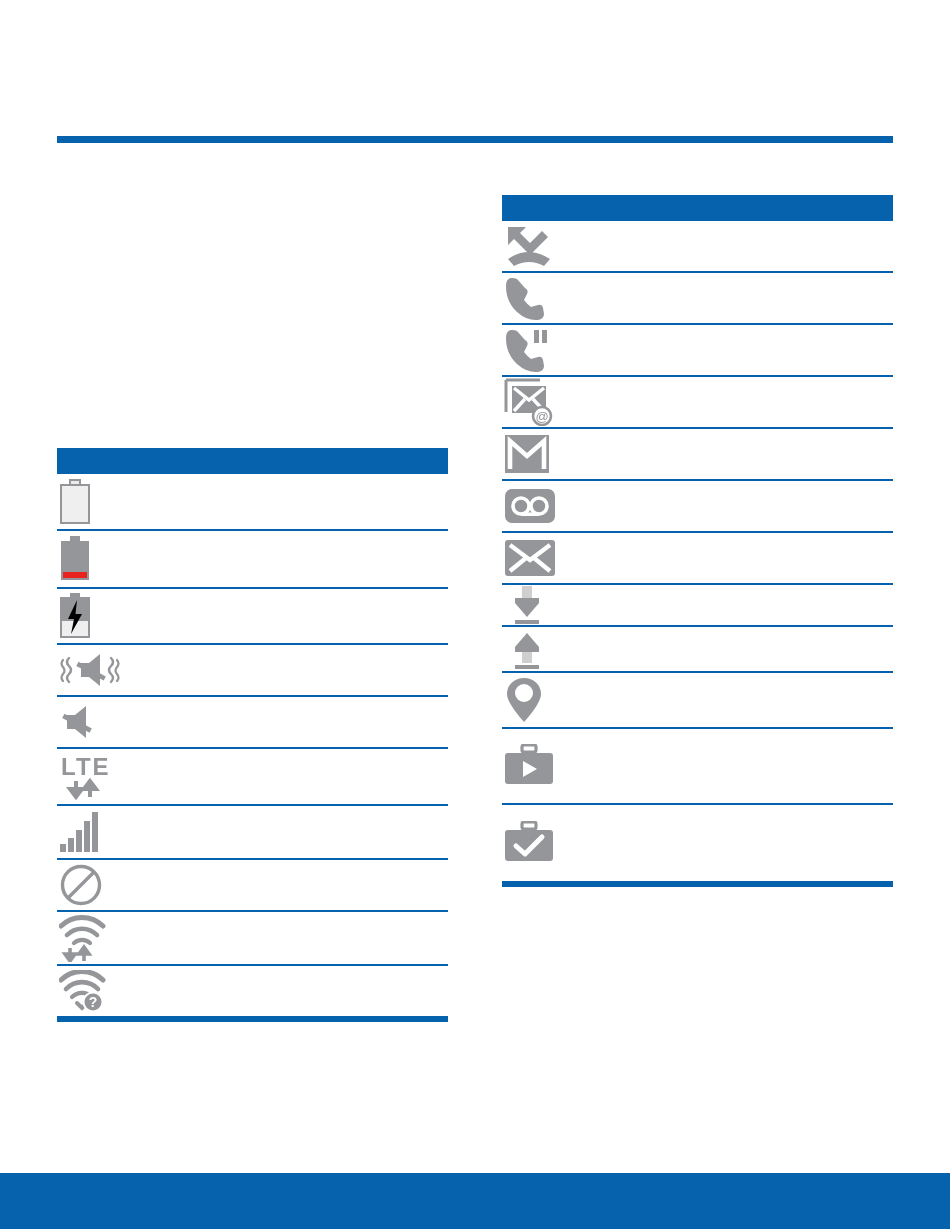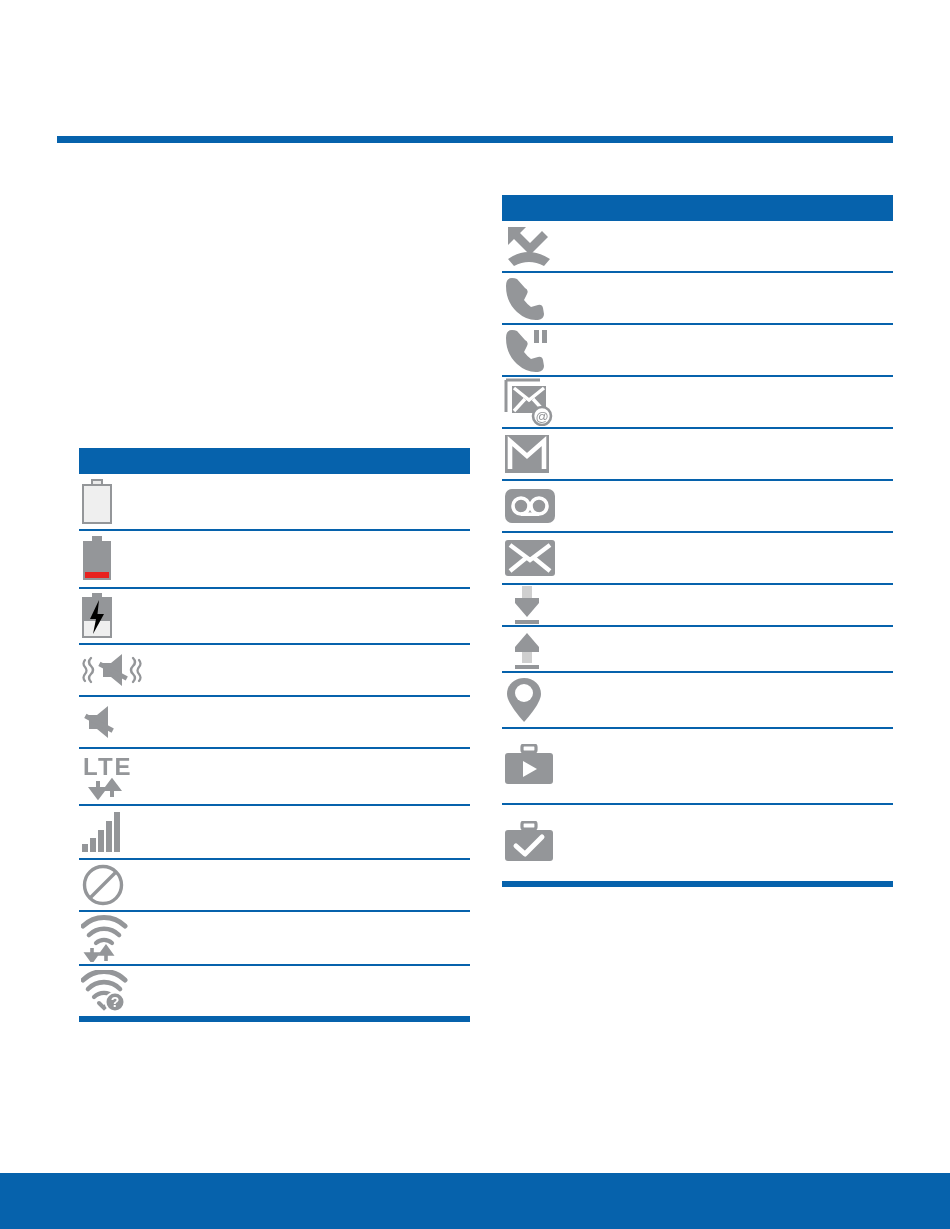--- a/index.html
+++ b/index.html
@@ -20,21 +20,21 @@
   }
   .bottom-band{
     position:absolute;
     left:0; top:1173px;
     width:950px; height:56px;
     background:var(--blue,#0662AC);
   }
 
   
   .icon-table{ position:absolute; }
-  .icon-table.left { left:57px;  top:448px; width:391px;margin-left:22px; }
+  .icon-table.left { left:57px;  top:448px; width:391px; }
   .icon-table.right{ left:502px; top:195px; width:391px; }
 
   .table-head{
     height:26px;
     background:#0662AC;
   }
   .table-foot{
     height:6px;
     background:#0662AC;
     margin-top:0;

